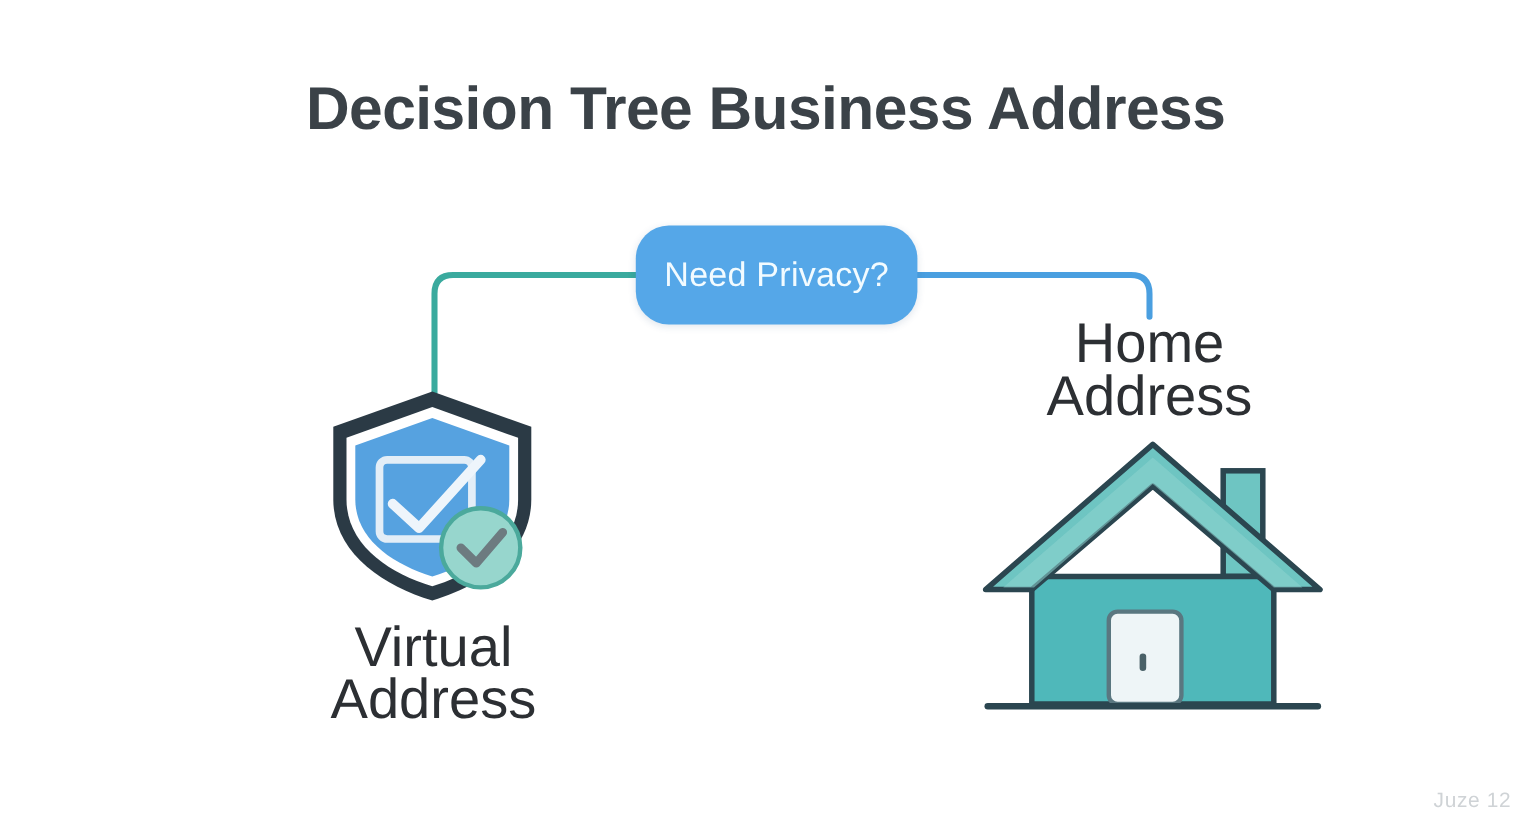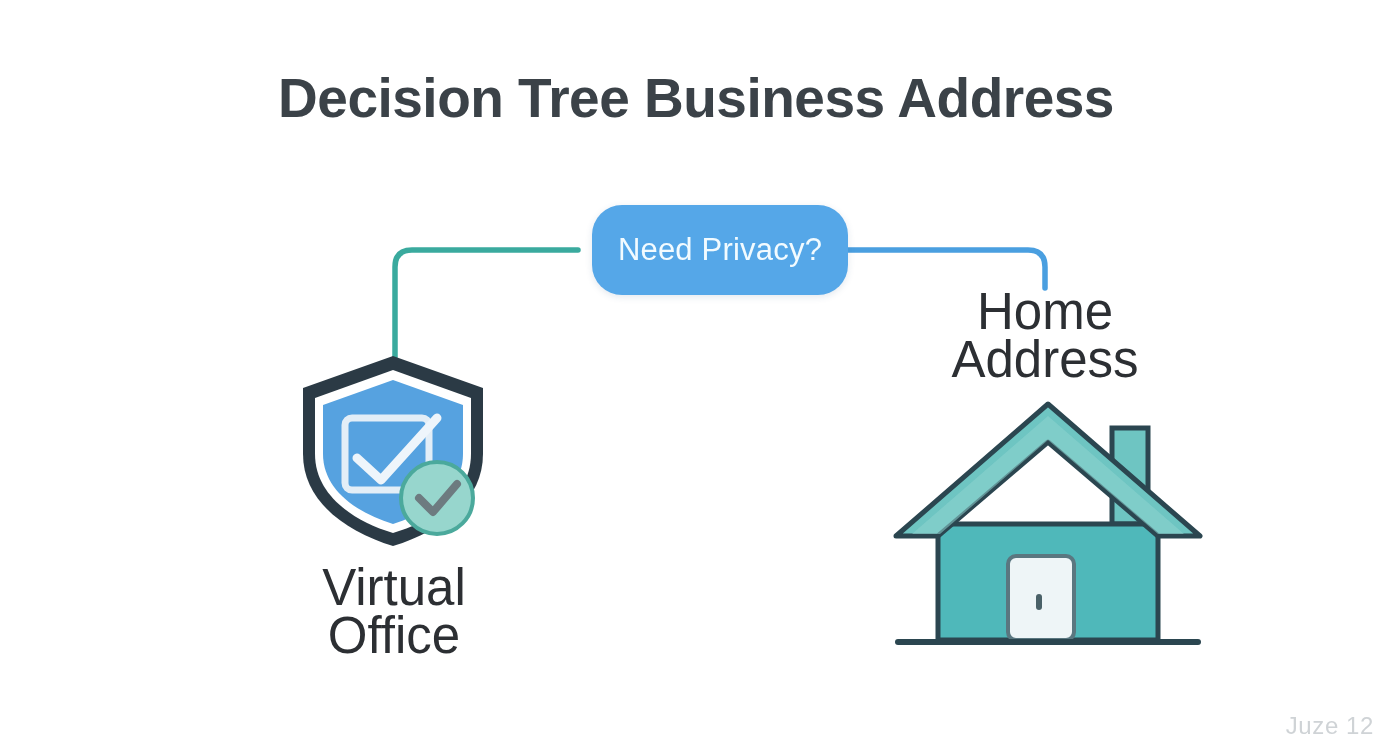--- a/index.html
+++ b/index.html
@@ -42,21 +42,21 @@
     left: 0;
     top: 0;
     width: 1392px;
     height: 752px;
     pointer-events: none;
   }
 
   
   #decision-node {
     position: absolute;
-    left: 592px;
+    left: 578px;
     top: 205px;
     width: 256px;
     height: 90px;
     border-radius: 30px;
     background: #55a7e8;
     display: flex;
     align-items: center;
     justify-content: center;
     box-shadow: 0 2px 7px rgba(40,80,120,0.13);
   }
@@ -108,21 +108,21 @@
     display: block;
     width: 100%;
     height: 100%;
   }
 
   
   #watermark {
     position: absolute;
     right: 18px;
     bottom: 12px;
-    font-size: 24px;
+    font-size: 19px;
     color: #cfd3d6;
     letter-spacing: 0.6px;
     font-weight: 400;
   }
 </style>
 </head>
 <body>
 
 <div id="canvas">
 
@@ -151,21 +151,21 @@
       <rect x="48" y="68" width="84" height="72" rx="7" fill="none" stroke="#e3eef7" stroke-width="7"></rect>
 
       <path d="M60 108 L84 130 L140 68" fill="none" stroke="#eef5fb" stroke-width="9" stroke-linecap="round" stroke-linejoin="round"></path>
 
       <circle cx="140" cy="148" r="36" fill="#97d6cd" stroke="#4ba99c" stroke-width="4"></circle>
       <path d="M122 148 L136 162 L160 134" fill="none" stroke="#6d7b80" stroke-width="8" stroke-linecap="round" stroke-linejoin="round"></path>
     </svg>
   </div>
 
   <div id="virtual-office-label" class="branch-label">Virtual
-Office</div>
+Address</div>
 
   <div id="house-icon-wrap">
     <svg viewBox="0 0 320 258" xmlns="http://www.w3.org/2000/svg">
 
       <rect x="224" y="32" width="36" height="96" fill="#6ec5c2" stroke="#2b4650" stroke-width="5"></rect>
 
       <path d="M50 128 L50 244 L270 244 L270 128 Z" fill="#4fb8ba" stroke="#2b4650" stroke-width="5"></path>
 
       <path d="M160 8 L312 140 L270 140 L160 46 L50 140 L8 140 Z" fill="#6ec5c2" stroke="#2b4650" stroke-width="5" stroke-linejoin="round"></path>
 

